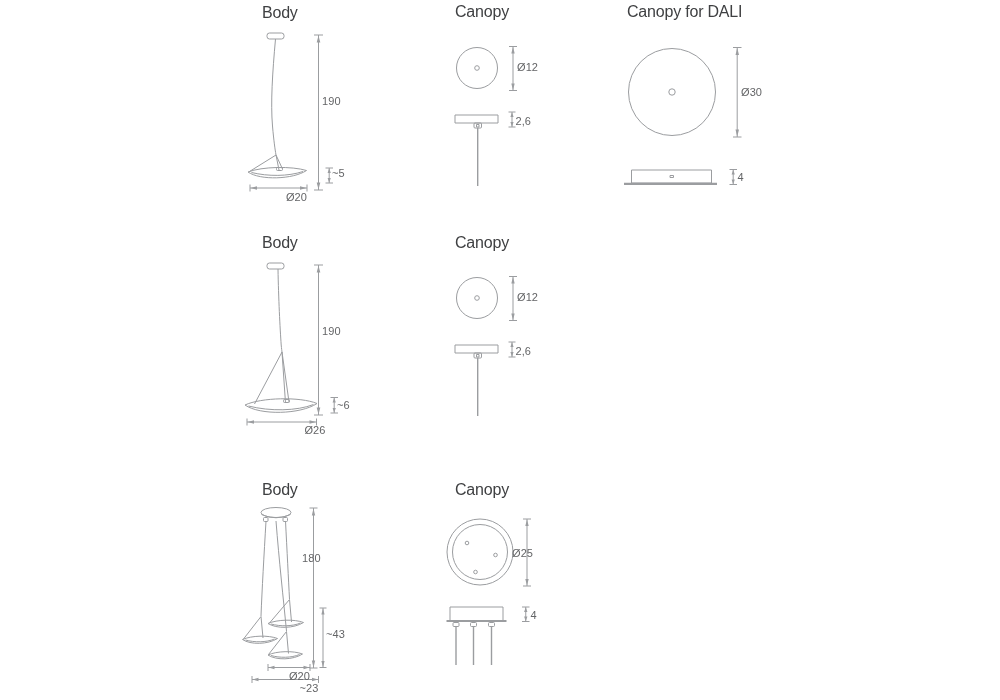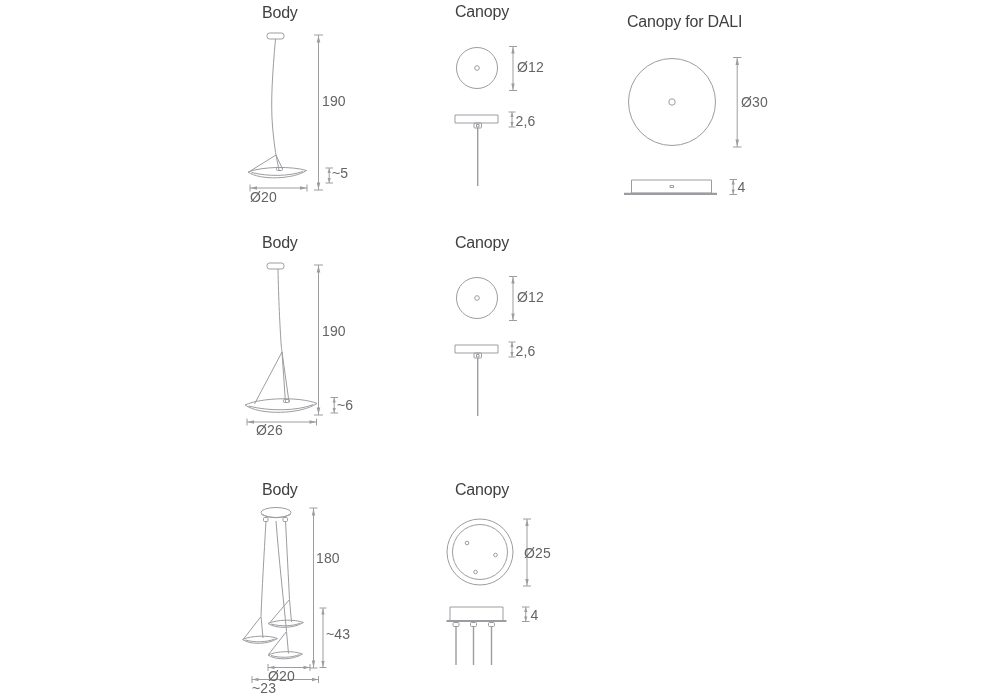--- a/index.html
+++ b/index.html
@@ -13,24 +13,24 @@
     width:1000px;height:700px;position:relative;background:var(--bg);
     font-family:"Liberation Sans",sans-serif;overflow:hidden;
   }
   .sheet{position:absolute;left:0;top:0;width:1000px;height:700px;}
   .panel{position:absolute;}
   .panel-title{
     position:absolute;font-size:16px;letter-spacing:-0.2px;
     color:var(--heading);white-space:nowrap;line-height:14px;
   }
   .dim-label{
-    position:absolute;font-size:14px;color:var(--dimtext);
+    position:absolute;font-size:11px;color:var(--dimtext);
     white-space:nowrap;line-height:12px;letter-spacing:0.1px;
   }
-  .dim-label.centered{text-align:left;}
+  .dim-label.centered{text-align:right;}
   svg.drawing{position:absolute;left:0;top:0;overflow:visible;}
   svg.drawing line, svg.drawing path, svg.drawing rect,
   svg.drawing circle, svg.drawing ellipse{
     stroke:var(--line);fill:none;stroke-width:1;vector-effect:non-scaling-stroke;
   }
   svg.drawing .ar{fill:var(--line);stroke:none;}
   svg.drawing .thick{stroke-width:2.2;}
   svg.drawing .mid{stroke-width:1.4;}
 </style>
 </head>
@@ -107,21 +107,21 @@
         <line x1="68.5" y1="127" x2="75.5" y2="127"></line>
         <line x1="72" y1="112" x2="72" y2="127"></line>
         <polygon class="ar" points="70.4,117 73.6,117 72,112.3"></polygon>
         <polygon class="ar" points="70.4,122 73.6,122 72,126.7"></polygon>
       </g>
     </svg>
     <span class="dim-label" style="left:77px;top:61px">Ø12</span>
     <span class="dim-label" style="left:75.5px;top:115px">2,6</span>
   </div>
 
-  <div class="panel" style="left:610px;top:10px;width:170px;height:220px">
+  <div class="panel" style="left:610px;top:0;width:170px;height:220px">
     <div class="panel-title" style="left:17px;top:5px">Canopy for DALI</div>
     <svg class="drawing" width="170" height="220" viewBox="0 0 170 220">
       <g>
         <circle cx="62" cy="92" r="43.5"></circle>
         <circle cx="62" cy="92" r="3.2"></circle>
       </g>
       <g>
         <line x1="123" y1="47.5" x2="131.5" y2="47.5"></line>
         <line x1="123" y1="137" x2="131.5" y2="137"></line>
         <line x1="127.2" y1="47.5" x2="127.2" y2="137"></line>
@@ -275,21 +275,21 @@
         <polygon class="ar" points="73.5,205.7 73.5,209.3 79.5,207.5"></polygon>
       </g>
       <g>
         <line x1="22" y1="216" x2="22" y2="223"></line>
         <line x1="88.5" y1="216" x2="88.5" y2="223"></line>
         <line x1="22" y1="219.5" x2="88.5" y2="219.5"></line>
         <polygon class="ar" points="28.5,217.7 28.5,221.3 22.5,219.5"></polygon>
         <polygon class="ar" points="82,217.7 82,221.3 88,219.5"></polygon>
       </g>
     </svg>
-    <span class="dim-label" style="left:86px;top:92px">180</span>
+    <span class="dim-label" style="left:72px;top:92px">180</span>
     <span class="dim-label" style="left:96px;top:168px">~43</span>
     <span class="dim-label centered" style="left:38px;top:209.5px;width:42px">Ø20</span>
     <span class="dim-label centered" style="left:22px;top:221.5px;width:66.5px">~23</span>
   </div>
 
   <div class="panel" style="left:440px;top:460px;width:130px;height:240px">
     <div class="panel-title" style="left:15px;top:23px">Canopy</div>
     <svg class="drawing" width="130" height="240" viewBox="0 0 130 240">
       <g>
         <circle cx="40" cy="92" r="33"></circle>
@@ -316,17 +316,17 @@
         <line class="mid" x1="51.5" y1="166.5" x2="51.5" y2="205"></line>
       </g>
       <g>
         <line x1="82" y1="147" x2="89.5" y2="147"></line>
         <line x1="82" y1="161.5" x2="89.5" y2="161.5"></line>
         <line x1="85.75" y1="147" x2="85.75" y2="161.5"></line>
         <polygon class="ar" points="84.1,152 87.4,152 85.75,147.3"></polygon>
         <polygon class="ar" points="84.1,156.5 87.4,156.5 85.75,161.2"></polygon>
       </g>
     </svg>
-    <span class="dim-label" style="left:84px;top:87px">Ø25</span>
+    <span class="dim-label" style="left:72px;top:87px">Ø25</span>
     <span class="dim-label" style="left:90.5px;top:149px">4</span>
   </div>
 
 </div>
 
 </body></html>

